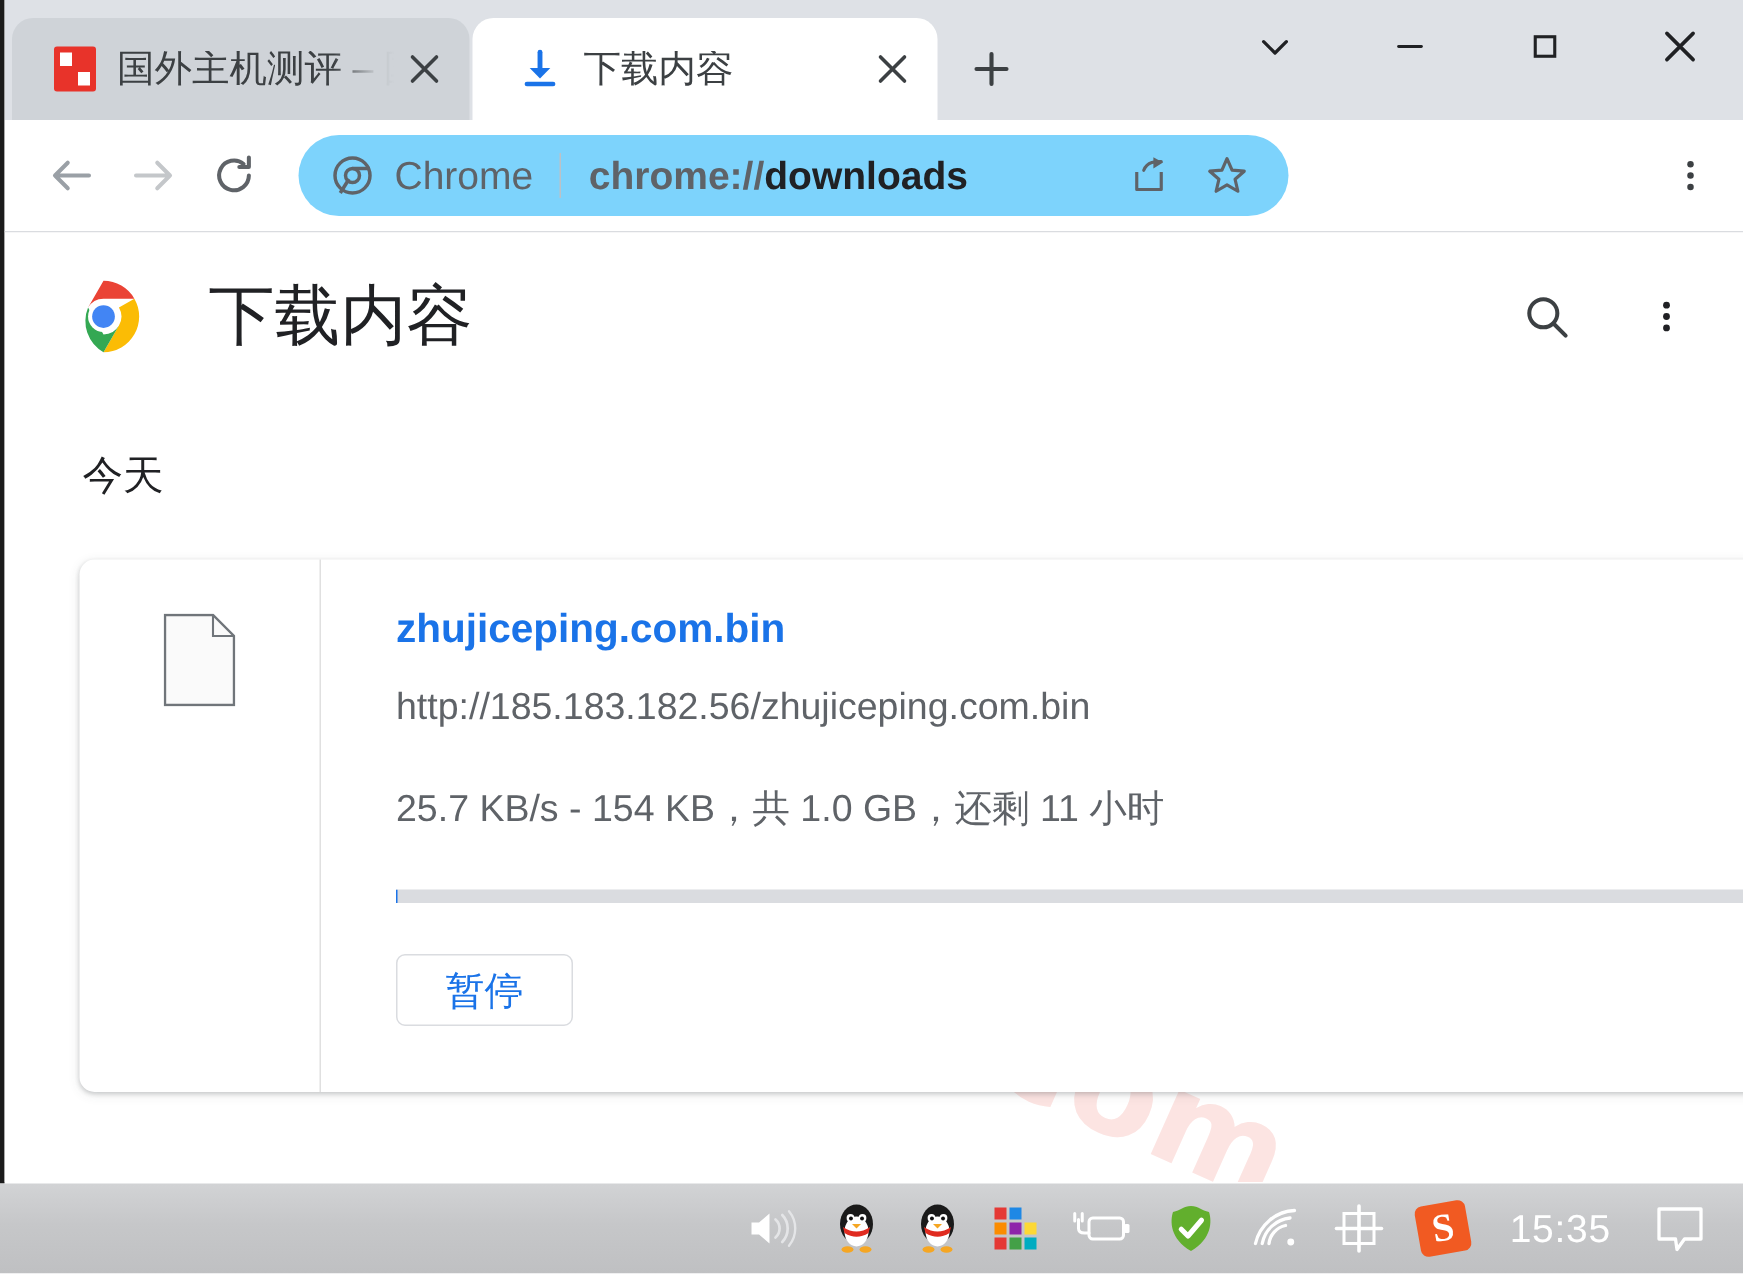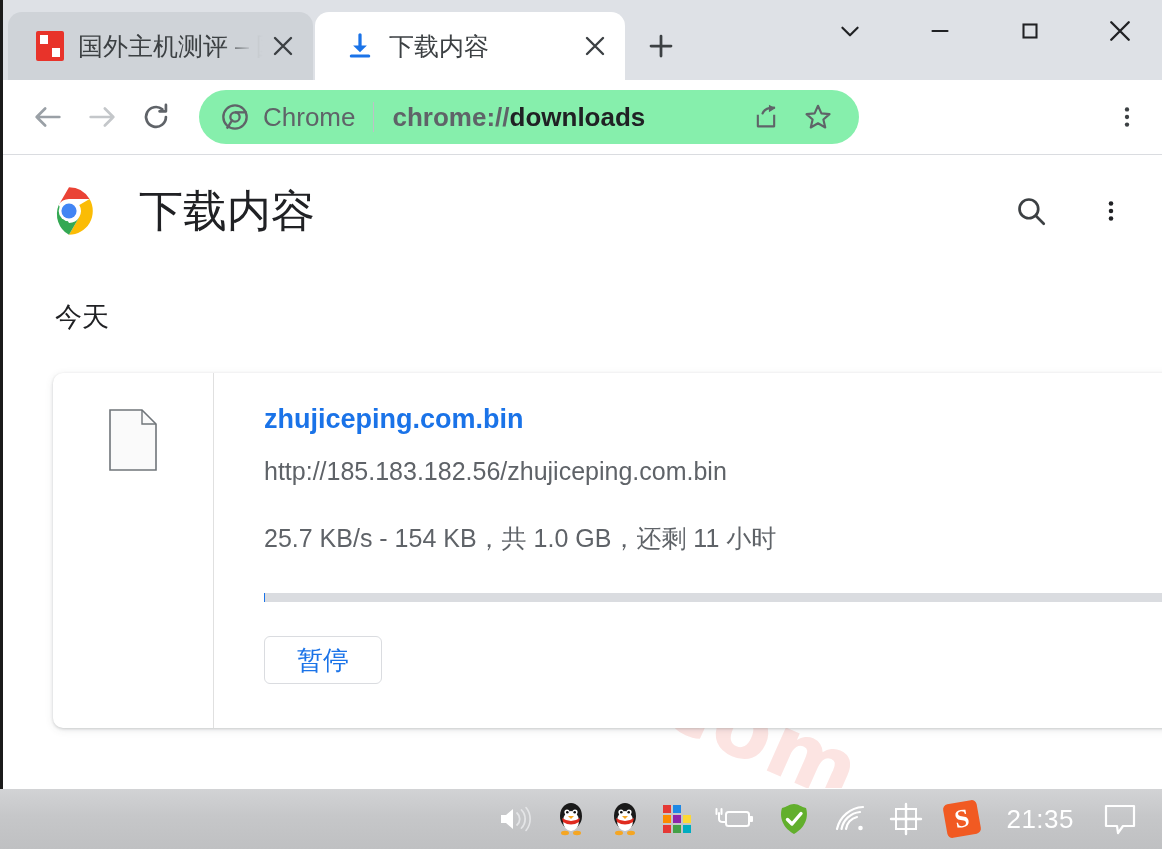--- a/index.html
+++ b/index.html
@@ -158,21 +158,21 @@
     width: 54px; height: 54px;
     display: flex;
     align-items: center;
     justify-content: center;
     flex: 0 0 auto;
   }
   .omnibox {
     flex: 1 1 auto;
     height: 54px;
     margin-left: 16px;
-    background: #86efac;
+    background: #7dd3fc;
     border-radius: 27px;
     display: flex;
     align-items: center;
     padding: 0 18px 0 22px;
     box-sizing: border-box;
     max-width: 660px;
   }
   .omni-chrome-icon {
     width: 28px; height: 28px;
     flex: 0 0 auto;
@@ -674,21 +674,21 @@
         <rect x="7" y="7" width="20" height="20" fill="none" stroke="#ffffff" stroke-width="2"></rect>
         <path d="M17 2 L17 32" stroke="#ffffff" stroke-width="2.4" stroke-linecap="round"></path>
         <path d="M2 17 L32 17" stroke="#ffffff" stroke-width="2.4" stroke-linecap="round"></path>
       </svg>
     </span>
 
     <span class="tray-item">
       <span class="sogou-logo">S</span>
     </span>
 
-    <span class="tray-clock">21:35</span>
+    <span class="tray-clock">15:35</span>
 
     <span class="tray-item">
       <svg width="38" height="34" viewBox="0 0 38 34" aria-hidden="true">
         <path d="M5 4 L33 4 L33 24 L22 24 L17 31 L16 24 L5 24 Z" fill="none" stroke="#ffffff" stroke-width="2.2" stroke-linejoin="round"></path>
       </svg>
     </span>
   </div>
 
 </div>
 

